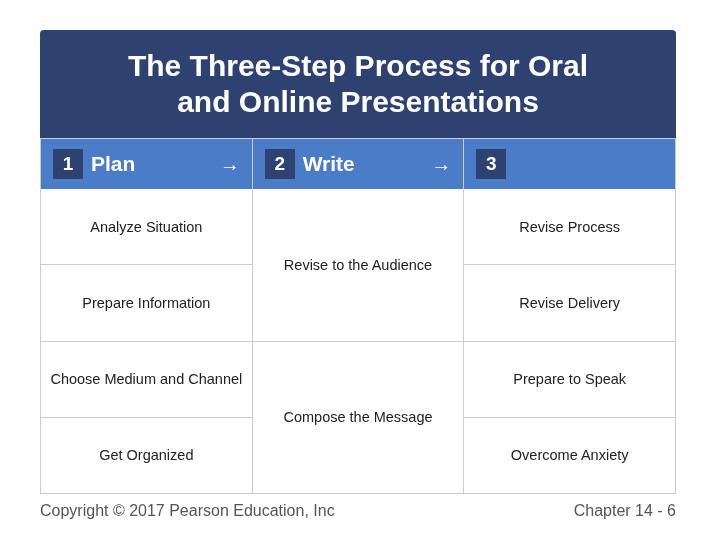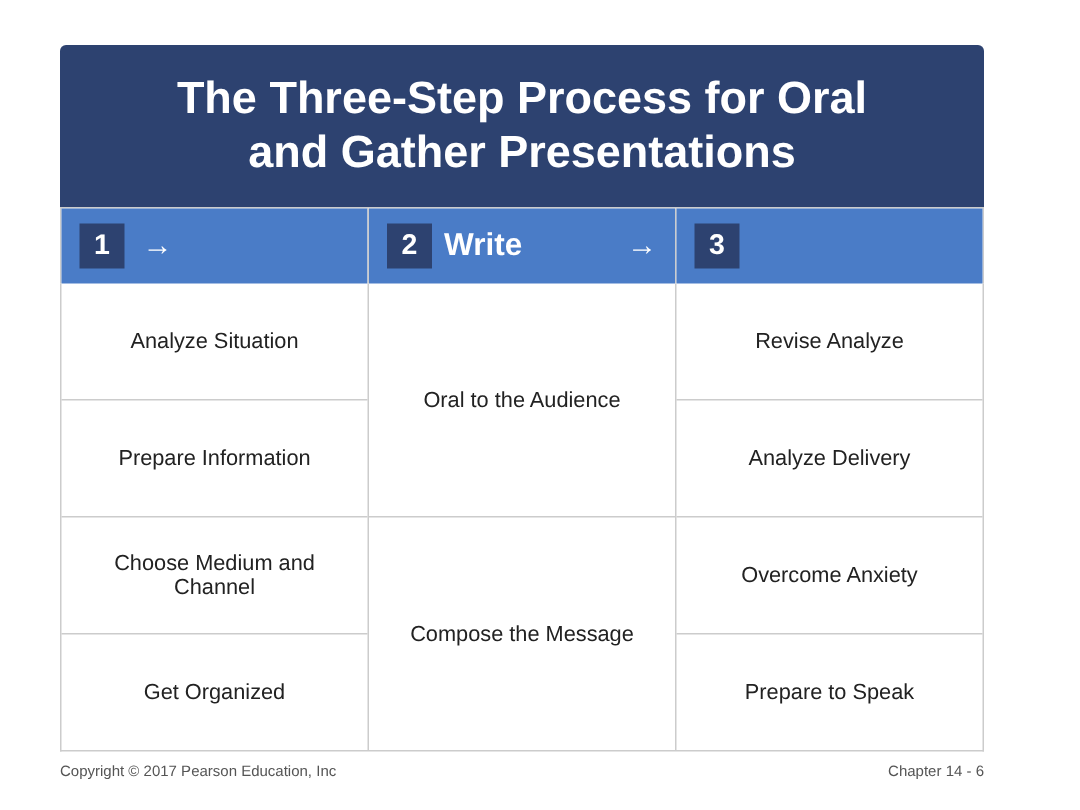--- a/index.html
+++ b/index.html
@@ -10,42 +10,42 @@
       font-family: Arial, sans-serif;
       background: #fff;
       overflow: hidden;
     }
 
     .container {
       width: 720px;
       height: 540px;
       display: flex;
       flex-direction: column;
-      padding: 30px 64px 20px 40px;
+      padding: 30px 44px 20px 40px;
     }
 
     .title-box {
       background-color: #2d4270;
       color: #fff;
       text-align: center;
       padding: 18px 20px;
       border-radius: 4px 4px 0 0;
     }
 
     .title-box h1 {
       font-size: 30px;
       font-weight: bold;
       line-height: 1.2;
     }
 
     .footer {
       display: flex;
       justify-content: space-between;
       padding: 8px 0 0 0;
-      font-size: 10px;
+      font-size: 16px;
       color: #555;
       gap: 28px;
     }
 
     .steps-header-wrapper {
       display: flex;
       flex-direction: row;
       border: 1px solid #ccc;
       border-bottom: none;
     }
@@ -135,29 +135,30 @@
 
   </style>
 </head>
 <body>
 
 <div class="container">
 
   <div class="title-box">
     <h1>
       <span>The Three-Step Process for Oral</span><br>
-      <span>and Gather Presentations</span>
+      <span>and Online Presentations</span>
     </h1>
   </div>
 
   <div class="steps-header-wrapper">
 
     <div class="step-col">
       <div class="step-header-cell">
         <div class="step-number-badge">1</div>
+        <span class="step-text">Plan</span>
         <span class="arrow-span">→</span>
       </div>
     </div>
 
     <div class="step-col">
       <div class="step-header-cell">
         <div class="step-number-badge">2</div>
         <span class="step-text">Write</span>
         <span class="arrow-span">→</span>
       </div>
@@ -174,29 +175,29 @@
   <div class="data-rows">
 
     <div class="data-col">
       <div class="data-cell">Analyze Situation</div>
       <div class="data-cell">Prepare Information</div>
       <div class="data-cell">Choose Medium and Channel</div>
       <div class="data-cell">Get Organized</div>
     </div>
 
     <div class="data-col">
-      <div class="data-cell span2">Oral to the Audience</div>
+      <div class="data-cell span2">Revise to the Audience</div>
       <div class="data-cell span2">Compose the Message</div>
     </div>
 
     <div class="data-col">
-      <div class="data-cell">Revise Analyze</div>
-      <div class="data-cell">Analyze Delivery</div>
+      <div class="data-cell">Revise Process</div>
+      <div class="data-cell">Revise Delivery</div>
+      <div class="data-cell">Prepare to Speak</div>
       <div class="data-cell">Overcome Anxiety</div>
-      <div class="data-cell">Prepare to Speak</div>
     </div>
 
   </div>
 
   <div class="footer">
     <span>Copyright © 2017 Pearson Education, Inc</span>
     <span>Chapter 14 - 6</span>
   </div>
 
 </div>

